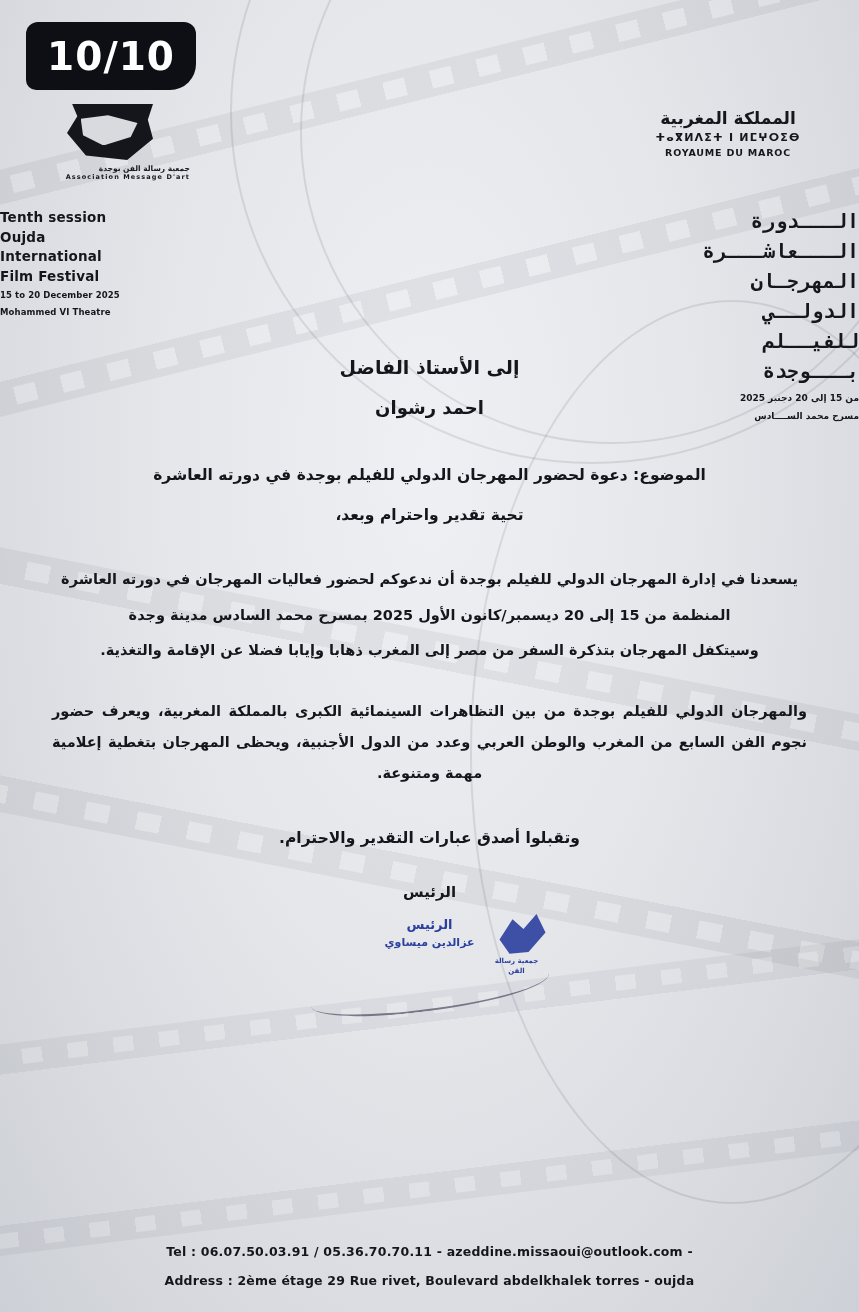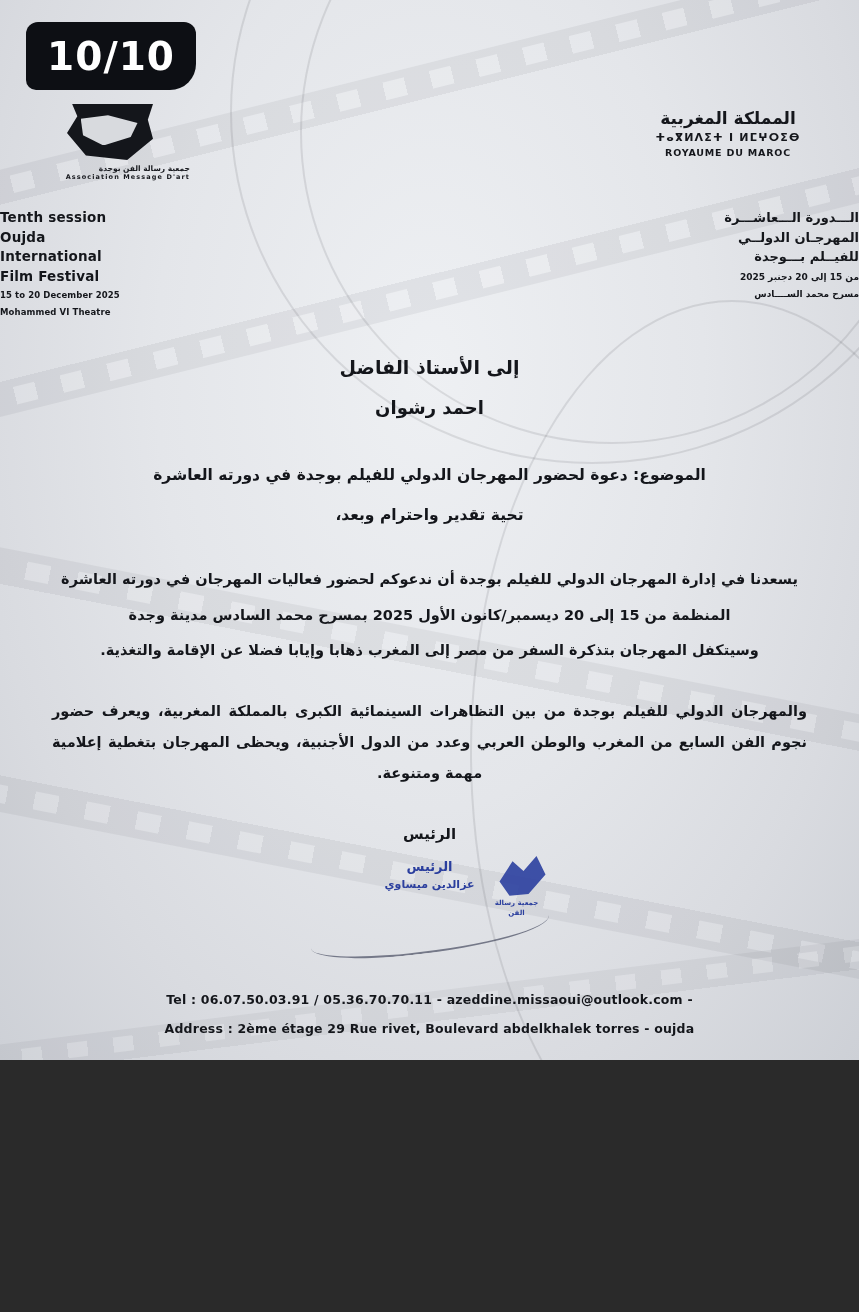--- a/index.html
+++ b/index.html
@@ -10,21 +10,21 @@
   body {
     width: 859px;
     height: 1312px;
     overflow: hidden;
     font-family: "DejaVu Sans", sans-serif;
   }
 
   .page {
     position: relative;
     width: 859px;
-    height: 1060px;
+    height: 1312px;
     background:
       radial-gradient(ellipse at 50% 35%, #eef0f3 0%, #e4e6ea 45%, #d9dbe0 75%, #cdd0d6 100%);
     overflow: hidden;
   }
 
   
   .filmstrip {
     position: absolute;
     opacity: 0.13;
     pointer-events: none;
@@ -216,24 +216,25 @@
     margin-top: 3px;
     letter-spacing: .1px;
   }
   .fest-ar {
     text-align: right;
     direction: rtl;
     color: #14161b;
     width: 150px;
   }
   .fest-ar .al {
-    font-size: 13px;
+    font-size: 20px;
     font-weight: bold;
     line-height: 1.5;
     letter-spacing: .2px;
+    font-family: Liberation Mono, monospace;
   }
   .fest-ar .small {
     font-size: 9px;
     font-weight: bold;
     line-height: 1.65;
     margin-top: 3px;
   }
 
   
   .letter {
@@ -431,20 +432,21 @@
 
     <div class="subject">الموضوع: دعوة لحضور المهرجان الدولي للفيلم بوجدة في دورته العاشرة</div>
     <div class="greeting">تحية تقدير واحترام وبعد،</div>
 
     <div class="para">يسعدنا في إدارة المهرجان الدولي للفيلم بوجدة أن ندعوكم لحضور فعاليات المهرجان في دورته العاشرة</div>
     <div class="para" style="margin-top:4px">المنظمة من 15 إلى 20 ديسمبر/كانون الأول 2025 بمسرح محمد السادس مدينة وجدة</div>
     <div class="para bold-line" style="margin-top:4px">وسيتكفل المهرجان بتذكرة السفر من مصر إلى المغرب ذهابا وإيابا فضلا عن الإقامة والتغذية.</div>
 
     <div class="para2">والمهرجان الدولي للفيلم بوجدة من بين التظاهرات السينمائية الكبرى بالمملكة المغربية، ويعرف حضور نجوم الفن السابع من المغرب والوطن العربي وعدد من الدول الأجنبية، ويحظى المهرجان بتغطية إعلامية مهمة ومتنوعة.</div>
 
+    <div class="closing">وتقبلوا أصدق عبارات التقدير والاحترام.</div>
     <div class="signer-title">الرئيس</div>
 
     <div class="signature">
       <div class="sig-ink">
         <div class="t1">الرئيس</div>
         <div class="t2">عزالدين ميساوي</div>
       </div>
       <div class="sig-stroke"></div>
       <div class="sig-stamp">
         <div class="bird"></div>

